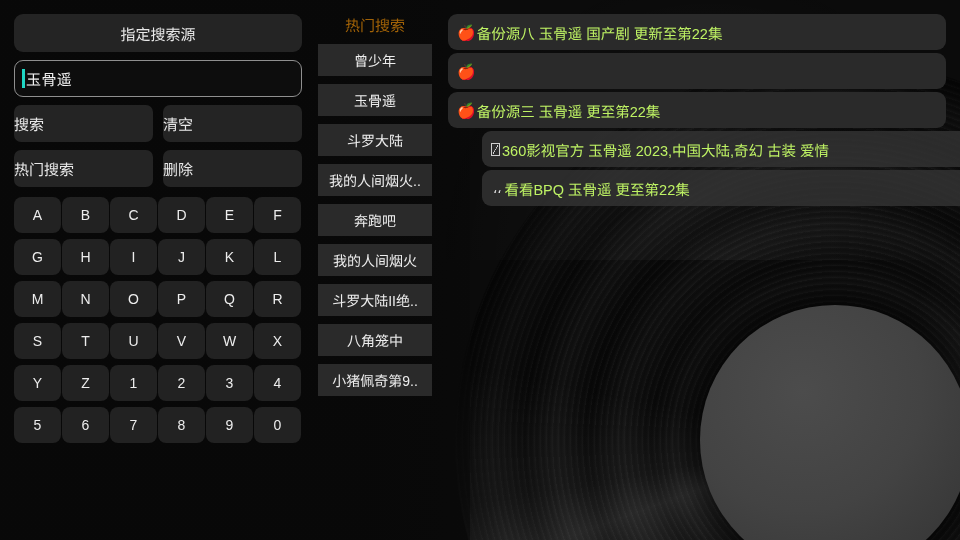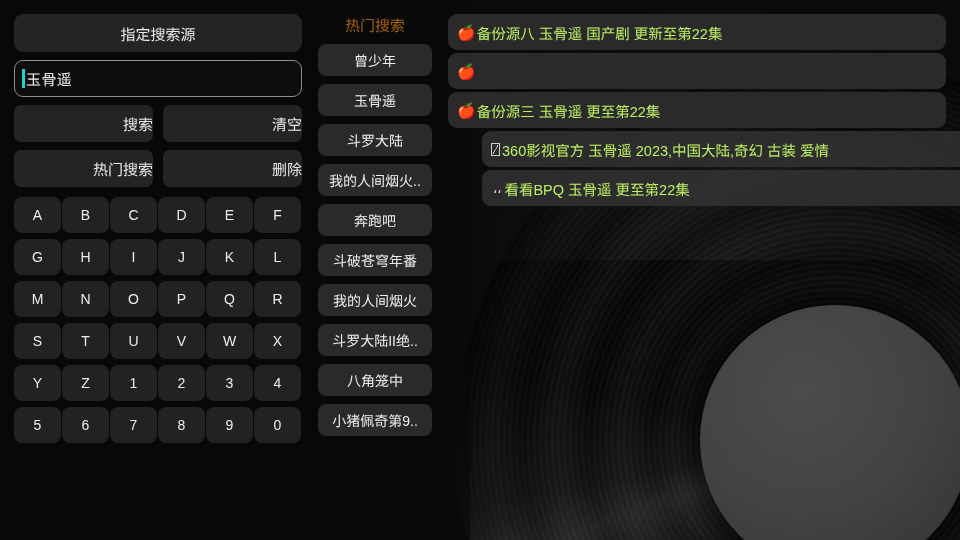--- a/index.html
+++ b/index.html
@@ -156,21 +156,21 @@
   }
   .half-btn {
     width: 139px;
     height: 37px;
     border-radius: 7px;
     background: #242424;
     color: #e8e8e8;
     font-size: 15px;
     display: flex;
     align-items: center;
-    justify-content: flex-end;
+    justify-content: flex-start;
     box-sizing: border-box;
   }
 
   #keypad {
     margin-top: 10px;
     display: grid;
     grid-template-columns: repeat(6, 47px);
     grid-auto-rows: 36px;
     column-gap: 1px;
     row-gap: 6px;
@@ -200,21 +200,21 @@
     color: #a16207;
     font-size: 15px;
     display: flex;
     align-items: center;
     justify-content: center;
     margin-bottom: 8px;
   }
   .hot-item {
     width: 114px;
     height: 32px;
-    border-radius: 8px;
+    border-radius: 0;
     background: #2a2a2a;
     color: #ededed;
     font-size: 14px;
     display: flex;
     align-items: center;
     justify-content: center;
     margin-bottom: 8px;
     box-sizing: border-box;
     white-space: nowrap;
     overflow: hidden;
@@ -364,21 +364,20 @@
     </div>
 
     <div id="hot-col">
       <div id="hot-title">热门搜索</div>
       <div id="hot-list">
           <div class="hot-item">曾少年</div>
           <div class="hot-item">玉骨遥</div>
           <div class="hot-item">斗罗大陆</div>
           <div class="hot-item">我的人间烟火..</div>
           <div class="hot-item">奔跑吧</div>
-          <div class="hot-item">斗破苍穹年番</div>
           <div class="hot-item">我的人间烟火</div>
           <div class="hot-item">斗罗大陆II绝..</div>
           <div class="hot-item">八角笼中</div>
           <div class="hot-item">小猪佩奇第9..</div>
         </div>
     </div>
 
     <div id="results-col">
         <div class="result-row">
           <span class="row-icon">🍎</span>

